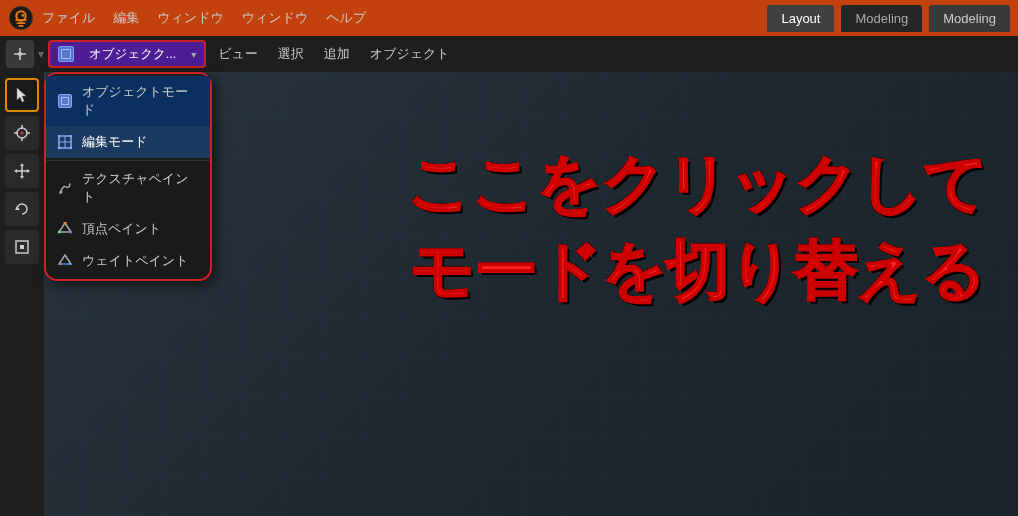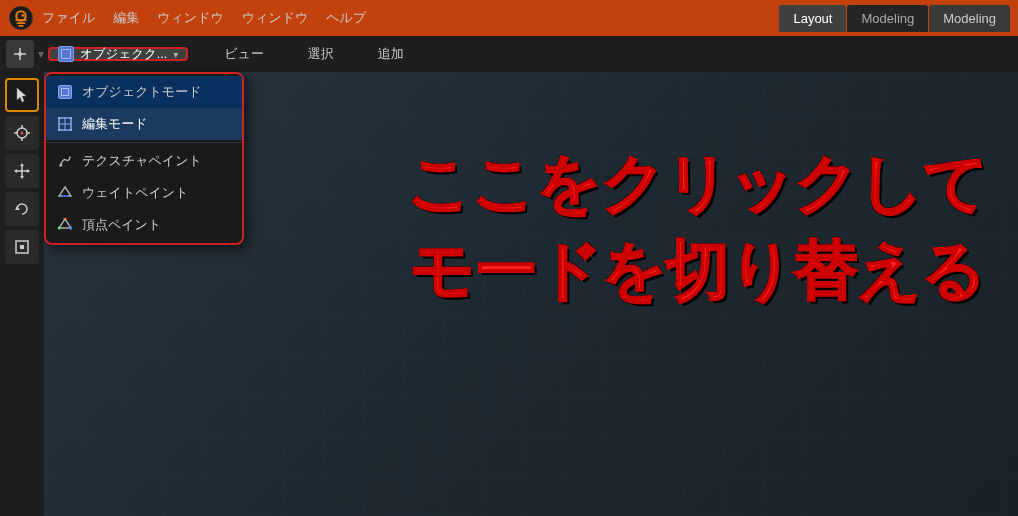--- a/index.html
+++ b/index.html
@@ -37,21 +37,21 @@
       font-size: 13px;
       padding: 4px 8px;
       border-radius: 3px;
       cursor: pointer;
       white-space: nowrap;
     }
 
     .workspace-tabs {
       display: flex;
       align-items: center;
-      gap: 1px;
+      gap: 7px;
       margin-left: auto;
     }
 
     .workspace-tab {
       color: #aaaaaa;
       font-size: 13px;
       padding: 6px 14px;
       cursor: pointer;
       border-radius: 3px 3px 0 0;
       background: #252525;
@@ -87,29 +87,29 @@
       border-radius: 3px;
       display: flex;
       align-items: center;
       justify-content: center;
       cursor: pointer;
       color: #cccccc;
       font-size: 14px;
     }
 
     .mode-selector {
-      height: 14px;
-      background: #404040;
+      height: 28px;
+      background: #4c1d95;
       border: 2px solid #cc2222;
       border-radius: 4px;
       display: flex;
       align-items: center;
       padding: 0 8px;
       cursor: pointer;
-      gap: 6px;
+      gap: 15px;
       min-width: 140px;
     }
 
     .mode-selector-icon {
       width: 16px;
       height: 16px;
       background: #5577cc;
       border: 1px solid #7799ee;
       border-radius: 2px;
       flex-shrink: 0;
@@ -136,21 +136,20 @@
     .mode-selector-arrow {
       color: #aaaaaa;
       font-size: 10px;
     }
 
     .toolbar-menu-item {
       color: #cccccc;
       font-size: 13px;
       padding: 4px 8px;
       cursor: pointer;
-      margin-left: 24px;
     }
 
     
     .left-sidebar {
       position: absolute;
       left: 0;
       top: 72px;
       width: 44px;
       bottom: 0;
       background: #1e1e1e;
@@ -188,24 +187,24 @@
       right: 0;
       bottom: 0;
       background: linear-gradient(135deg, #2a3540 0%, #1e2830 50%, #1a2228 100%);
     }
 
     
     .dropdown-menu {
       position: absolute;
       top: 72px;
       left: 44px;
-      width: 200px;
+      width: 168px;
       background: #1a1a1a;
       border: 2px solid #cc2222;
-      border-radius: 8px;
+      border-radius: 13px;
       z-index: 20;
       padding: 2px 0;
       box-shadow: 4px 4px 12px rgba(0,0,0,0.6);
     }
 
     .dropdown-item {
       display: flex;
       align-items: center;
       padding: 7px 10px;
       cursor: pointer;
@@ -339,20 +338,21 @@
 
   <div class="mode-selector">
     <div class="mode-selector-icon"></div>
     <span class="mode-selector-text">オブジェクク...</span>
     <span class="mode-selector-arrow">▾</span>
   </div>
 
   <span class="toolbar-menu-item">ビュー</span>
   <span class="toolbar-menu-item">選択</span>
   <span class="toolbar-menu-item">追加</span>
+  <span class="toolbar-menu-item">オブジェクト</span>
 </div>
 
 <div class="left-sidebar">
   <div class="sidebar-tool active-orange">
     <svg width="18" height="18" viewBox="0 0 18 18">
       <polygon points="4,2 4,14 7,11 9,16 11,15 9,10 13,10" fill="#dddddd" stroke="#888" stroke-width="0.5"></polygon>
     </svg>
   </div>
   <div class="sidebar-tool">
     <svg width="18" height="18" viewBox="0 0 18 18">
@@ -424,36 +424,36 @@
         <circle cx="3" cy="11" r="1.5" fill="#aaa"></circle>
       </svg>
     </div>
     <span>テクスチャペイント</span>
   </div>
 
   <div class="dropdown-item">
     <div class="dropdown-icon">
       <svg width="14" height="14" viewBox="0 0 14 14">
         <polygon points="7,1 13,10 1,10" fill="none" stroke="#aaa" stroke-width="1.5"></polygon>
-        <line x1="4" y1="10" x2="10" y2="10" stroke="#4466cc" stroke-width="2"></line>
-      </svg>
-    </div>
-    <span>ウェイトペイント</span>
-  </div>
-
-  <div class="dropdown-item">
-    <div class="dropdown-icon">
-      <svg width="14" height="14" viewBox="0 0 14 14">
-        <polygon points="7,1 13,10 1,10" fill="none" stroke="#aaa" stroke-width="1.5"></polygon>
         <circle cx="7" cy="1" r="1.5" fill="#ee8844"></circle>
         <circle cx="13" cy="10" r="1.5" fill="#4488ee"></circle>
         <circle cx="1" cy="10" r="1.5" fill="#44ee88"></circle>
       </svg>
     </div>
     <span>頂点ペイント</span>
   </div>
 
+  <div class="dropdown-item">
+    <div class="dropdown-icon">
+      <svg width="14" height="14" viewBox="0 0 14 14">
+        <polygon points="7,1 13,10 1,10" fill="none" stroke="#aaa" stroke-width="1.5"></polygon>
+        <line x1="4" y1="10" x2="10" y2="10" stroke="#4466cc" stroke-width="2"></line>
+      </svg>
+    </div>
+    <span>ウェイトペイント</span>
+  </div>
+
 </div>
 
 <div class="annotation-text">
   <span class="annotation-line1">ここをクリックして</span>
   <span class="annotation-line2">モードを切り替える</span>
 </div>
 
 </body></html>

